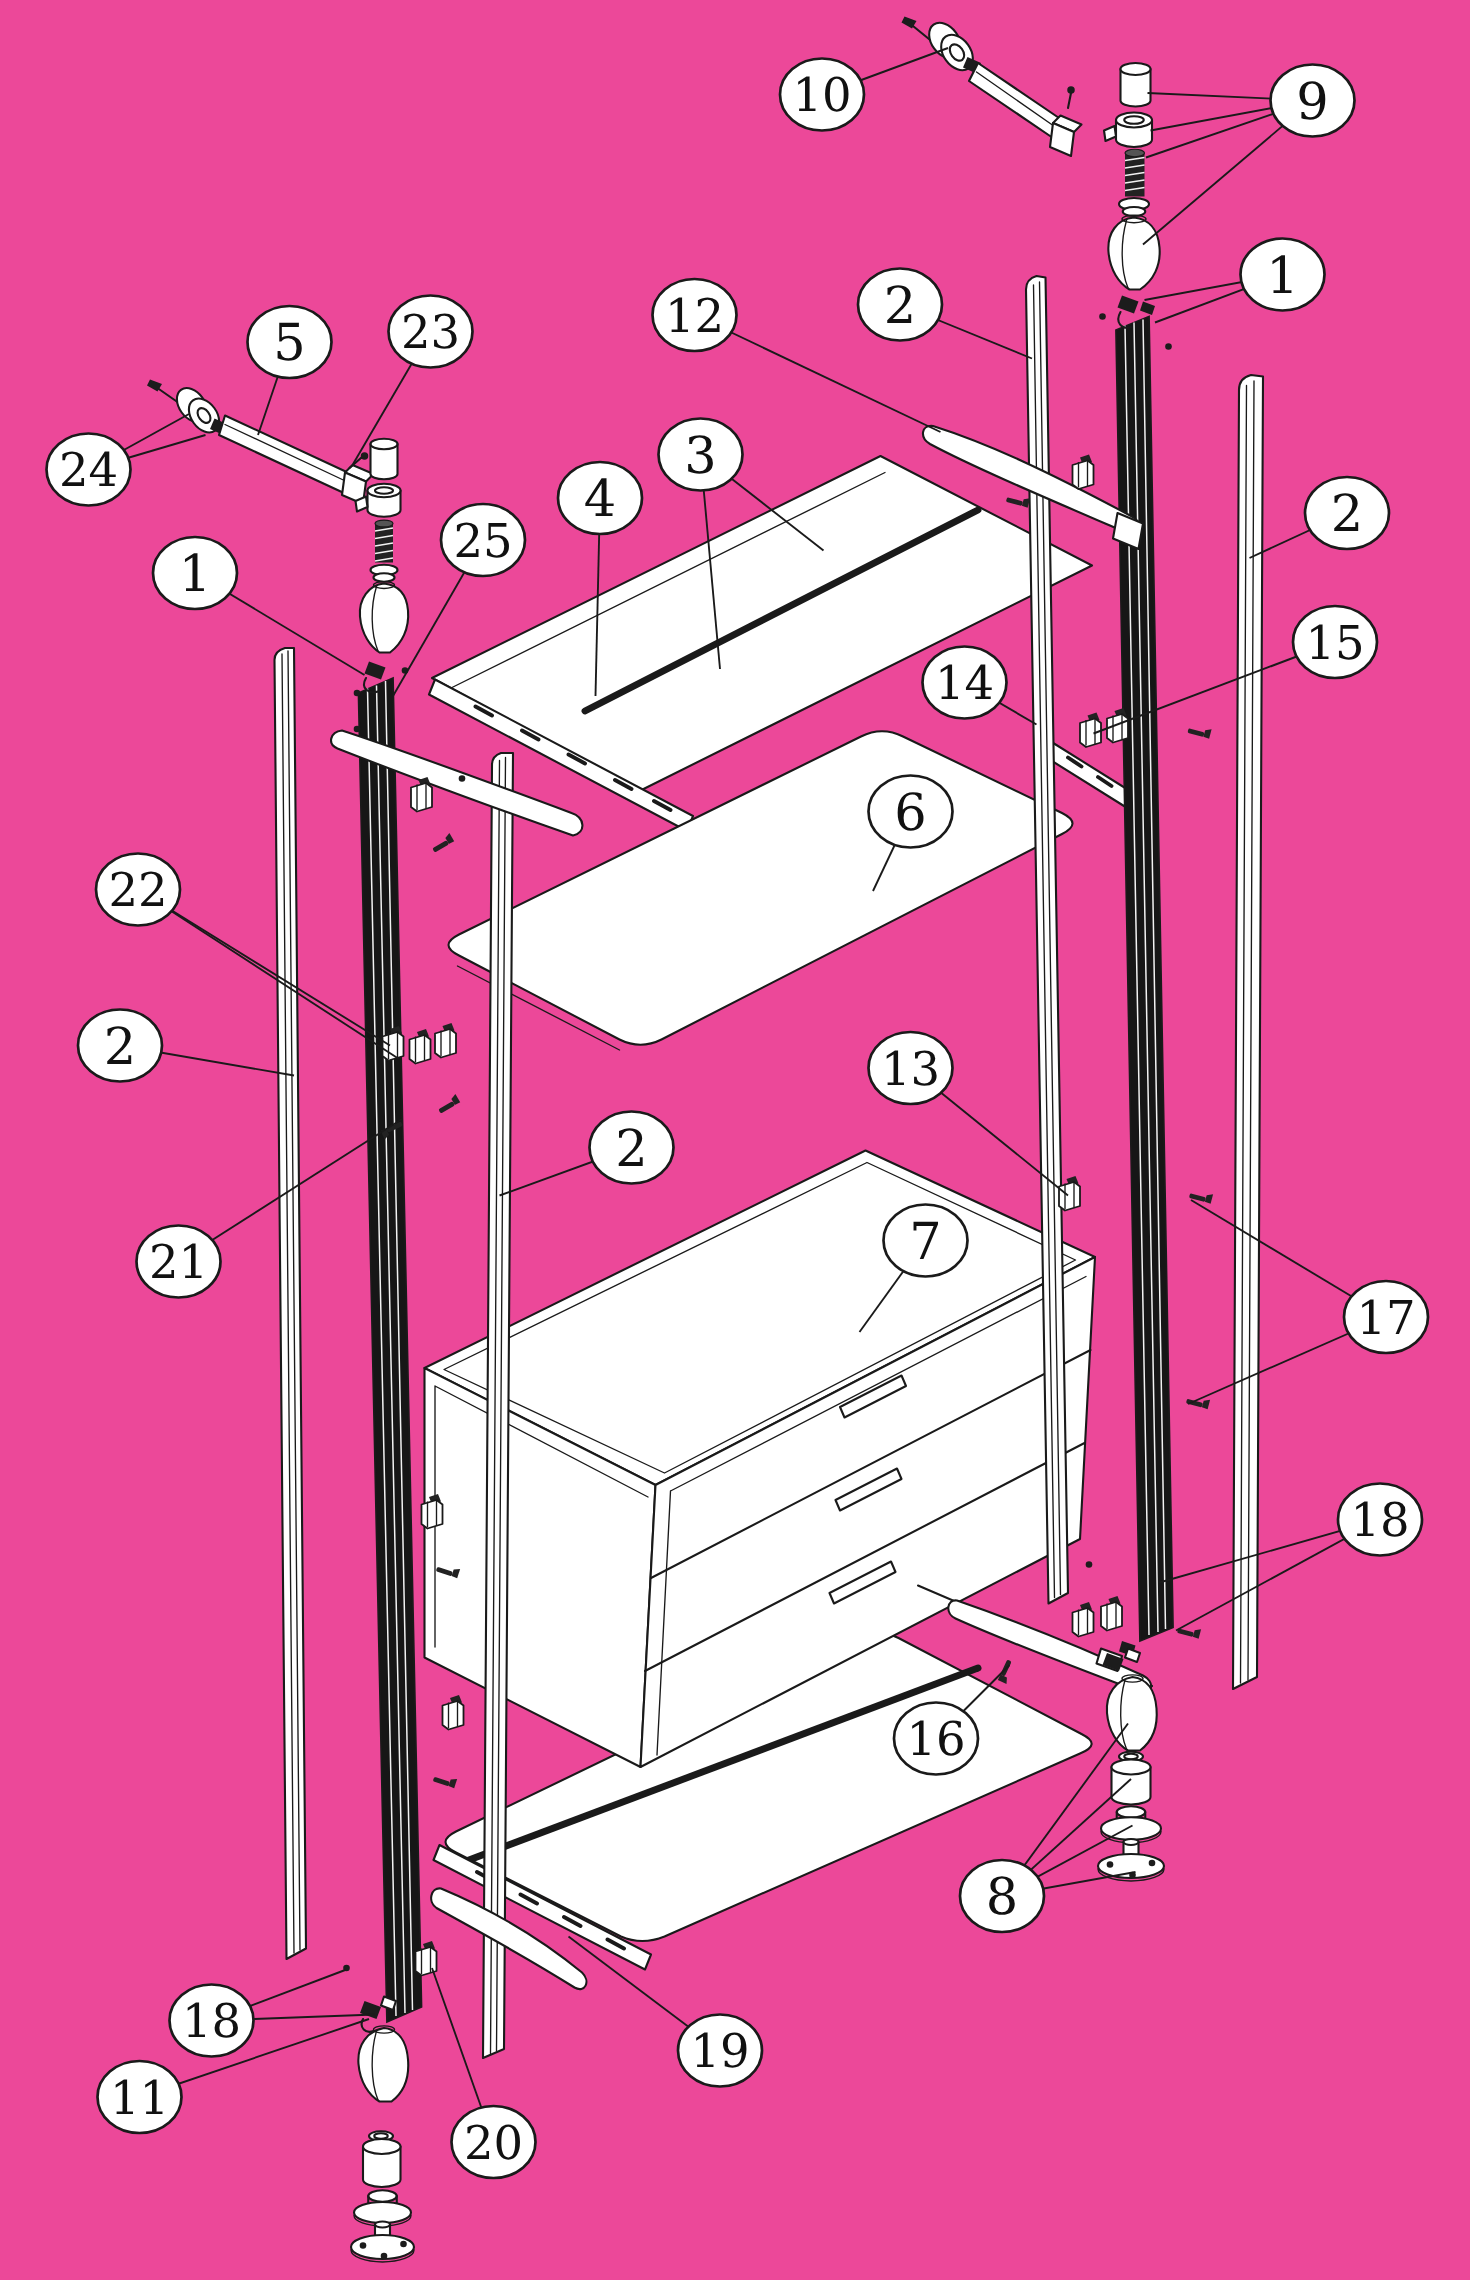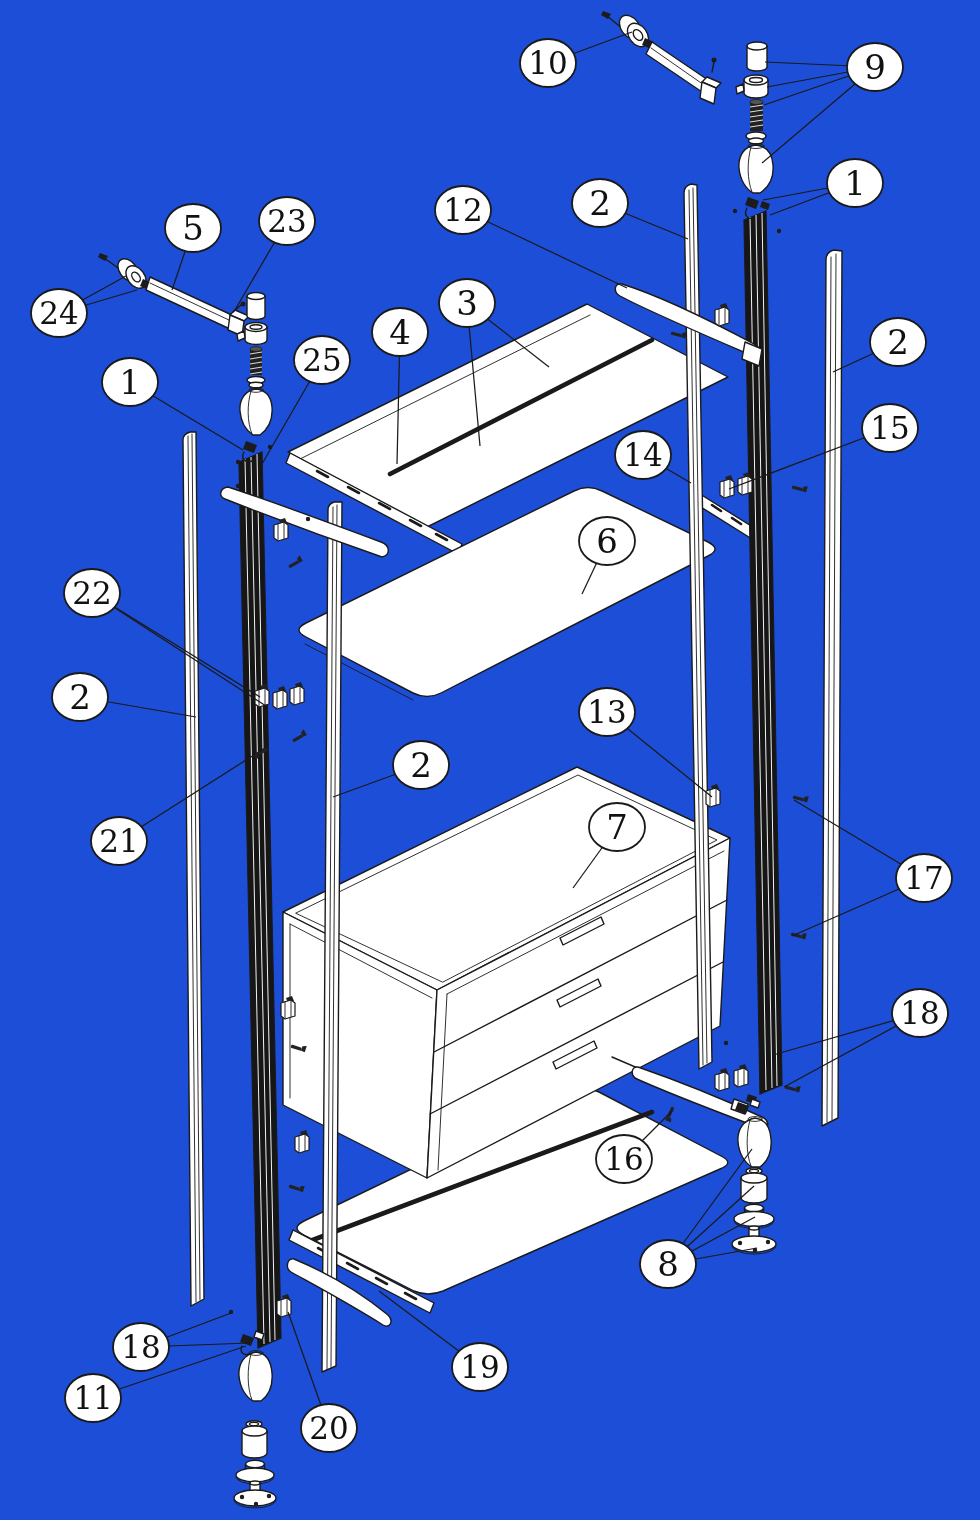--- a/index.html
+++ b/index.html
@@ -1,16 +1,16 @@
 <!DOCTYPE html>
 <html><head>
 <meta charset="utf-8">
 <style>
   html,body{margin:0;padding:0;background:#ffffff;}
-  .page{width:980px;height:1520px;background:#1d4ed8;position:relative;overflow:hidden;}
+  .page{width:980px;height:1520px;background:#ec4899;position:relative;overflow:hidden;}
   svg{display:block;}
   .ln{fill:none;stroke:#1a1a1a;stroke-width:1.4;stroke-linecap:round;stroke-linejoin:round;}
   .thin{stroke-width:0.9;}
   .th{stroke-width:4.6;}
   .md{stroke-width:2.6;}
   .fw{fill:#ffffff;stroke:#1a1a1a;stroke-width:1.4;stroke-linejoin:round;stroke-linecap:round;}
   .fd{fill:#1c1c1c;stroke:none;}
   .wline{stroke:#f2f2f2;stroke-width:1;fill:none;}
   .leader{stroke:#1a1a1a;stroke-width:1.25;fill:none;}
   .bubble{fill:#ffffff;stroke:#1a1a1a;stroke-width:1.8;}

